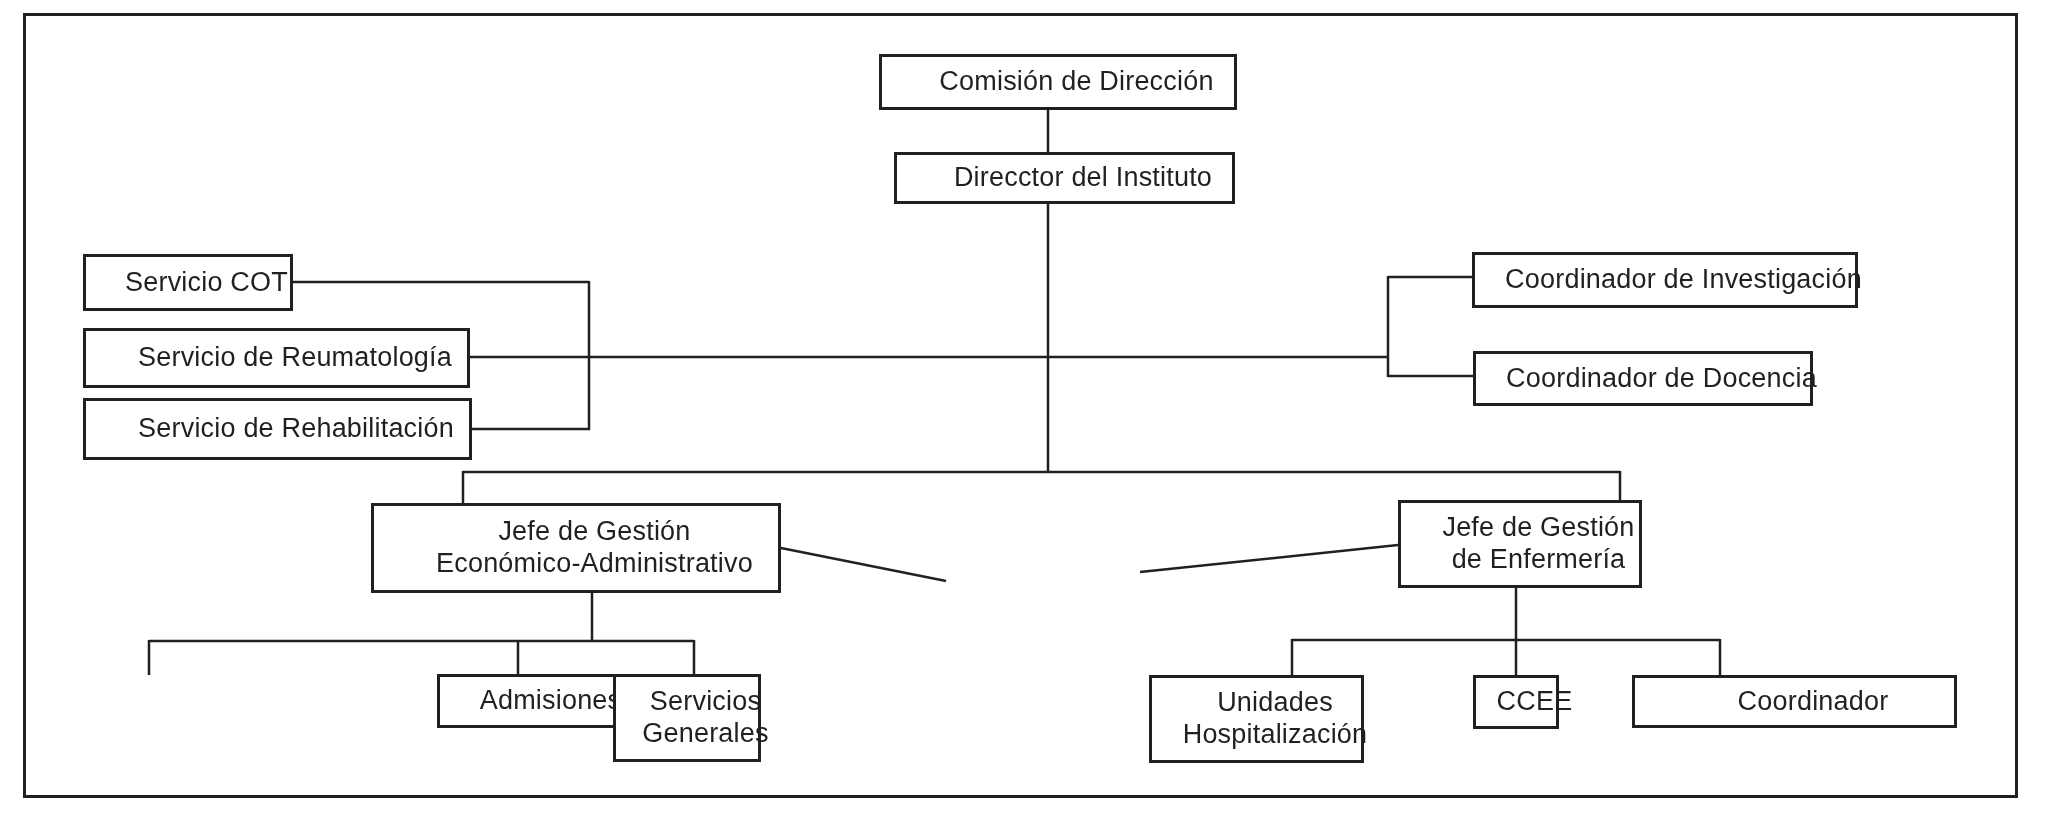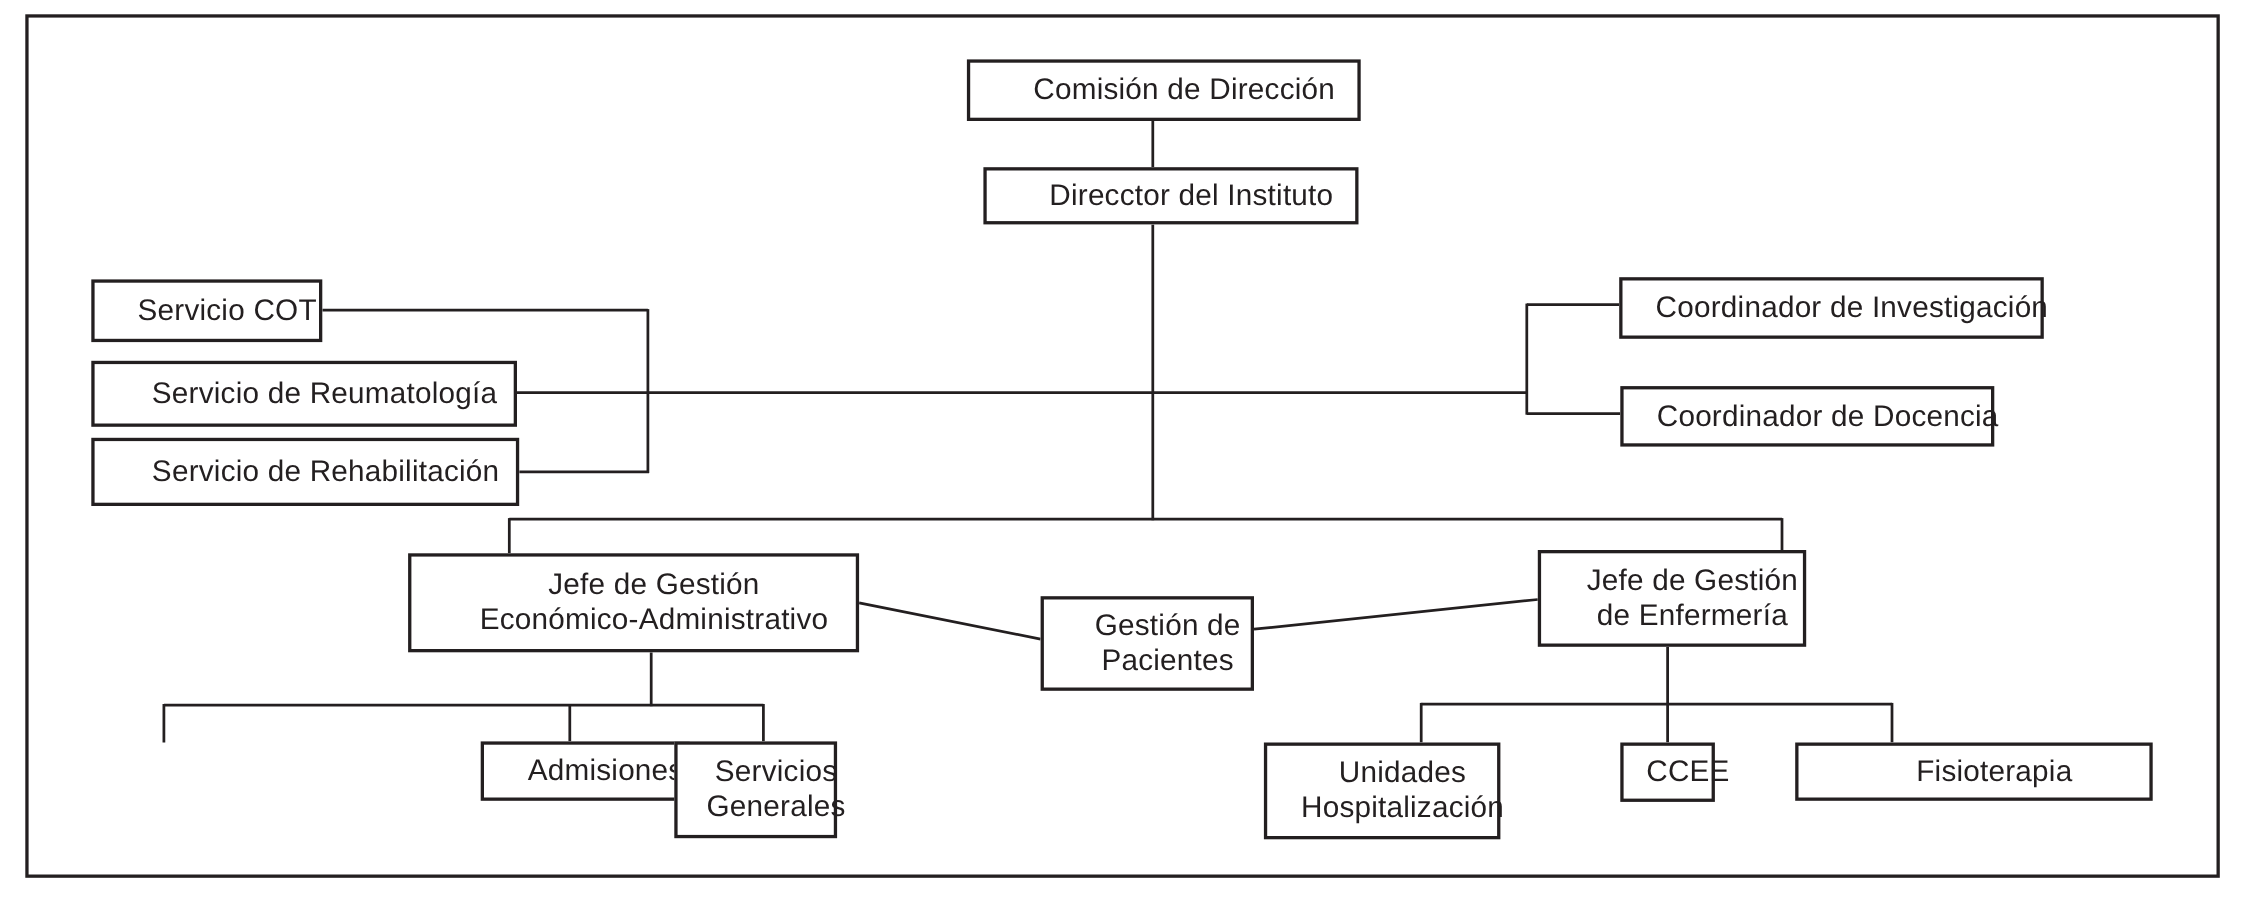--- a/index.html
+++ b/index.html
@@ -104,32 +104,30 @@
 
   <div class="node" style="left:83px;top:398px;width:389px;height:62px">Servicio de Rehabilitación</div>
 
   <div class="node" style="left:1473px;top:351px;width:340px;height:55px">Coordinador de Docencia</div>
 
   <div class="node" style="left:1472px;top:252px;width:386px;height:56px">Coordinador de Investigación</div>
 
   <div class="node" style="left:371px;top:503px;width:410px;height:90px">Jefe de Gestión
 Económico-Administrativo</div>
 
-  <div class="node" style="left:946px;top:542px;width:194px;height:86px">Gestión de
-Pacientes</div>
 
   <div class="node" style="left:1398px;top:500px;width:244px;height:88px">Jefe de Gestión
 de Enfermería</div>
 
 
   <div class="node" style="left:437px;top:674px;width:190px;height:54px">Admisiones</div>
 
   <div class="node" style="left:613px;top:674px;width:148px;height:88px">Servicios
 Generales</div>
 
   <div class="node" style="left:1149px;top:675px;width:215px;height:88px">Unidades
 Hospitalización</div>
 
   <div class="node" style="left:1473px;top:675px;width:86px;height:54px">CCEE</div>
 
-  <div class="node" style="left:1632px;top:675px;width:325px;height:53px">Fisioterapia</div>
+  <div class="node" style="left:1632px;top:675px;width:325px;height:53px">Coordinador</div>
 
 </div>
 
 </body></html>

